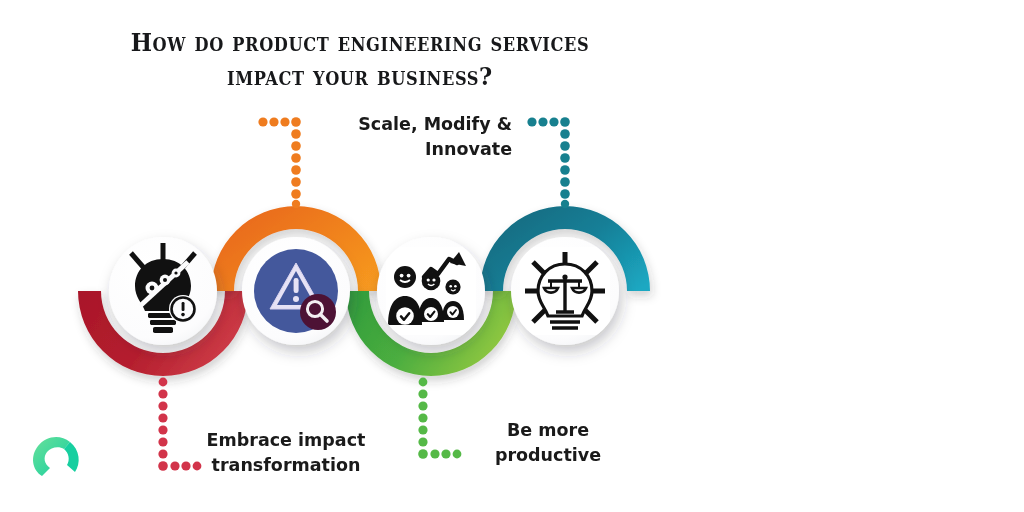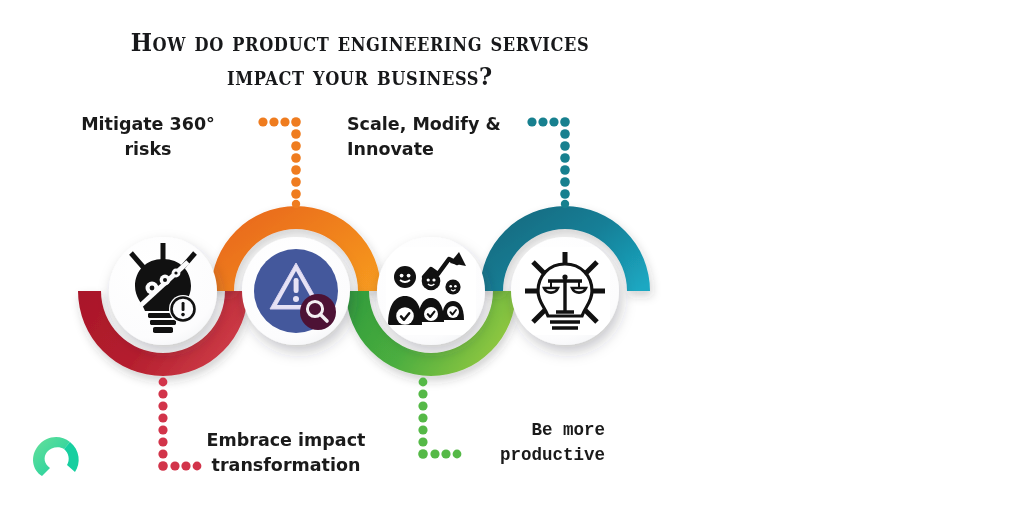--- a/index.html
+++ b/index.html
@@ -43,40 +43,38 @@
   .label {
     position: absolute;
     font-family: "DejaVu Sans", sans-serif;
     font-weight: bold;
     font-size: 17.5px;
     line-height: 25px;
     color: #1a1a1a;
     white-space: pre-line;
   }
   #label-mitigate   { left: 58px;  top: 112px; width: 180px; text-align: center; }
-  #label-scale      { left: 347px; top: 112px; width: 180px; text-align: left; }
+  #label-scale      { left: 332px; top: 112px; width: 180px; text-align: right; }
   #label-embrace    { left: 196px; top: 428px; width: 180px; text-align: center; }
-  #label-productive { left: 425px; top: 418px; width: 180px; text-align: right; font-family: Liberation Mono, monospace; }
+  #label-productive { left: 458px; top: 418px; width: 180px; text-align: center; }
 
   
   #stage { position: absolute; left: 0; top: 0; }
 
   
   #logo { position: absolute; left: 26px; top: 432px; }
 </style>
 </head>
 <body>
 
 <div id="canvas">
 
   <div id="title">How do product engineering services
 impact your business?</div>
 
-  <div class="label" id="label-mitigate">Mitigate 360°
-risks</div>
   <div class="label" id="label-scale">Scale, Modify &amp;
 Innovate</div>
   <div class="label" id="label-embrace">Embrace impact
 transformation</div>
   <div class="label" id="label-productive">Be more
 productive</div>
 
   <svg id="stage" width="1024" height="512" viewBox="0 0 1024 512">
     <defs>
       <linearGradient id="gRed" x1="0" y1="0" x2="1" y2="0.35">

